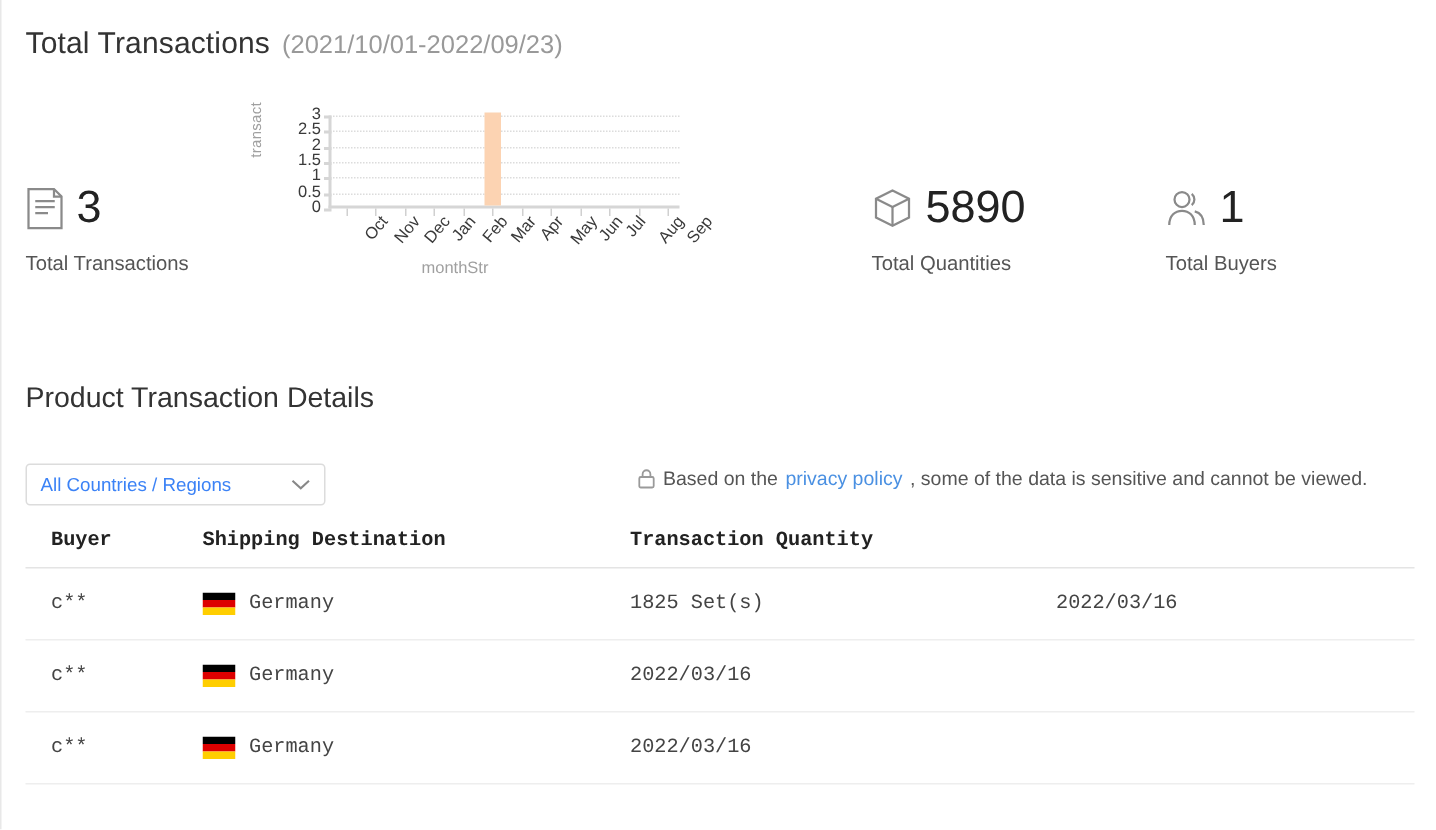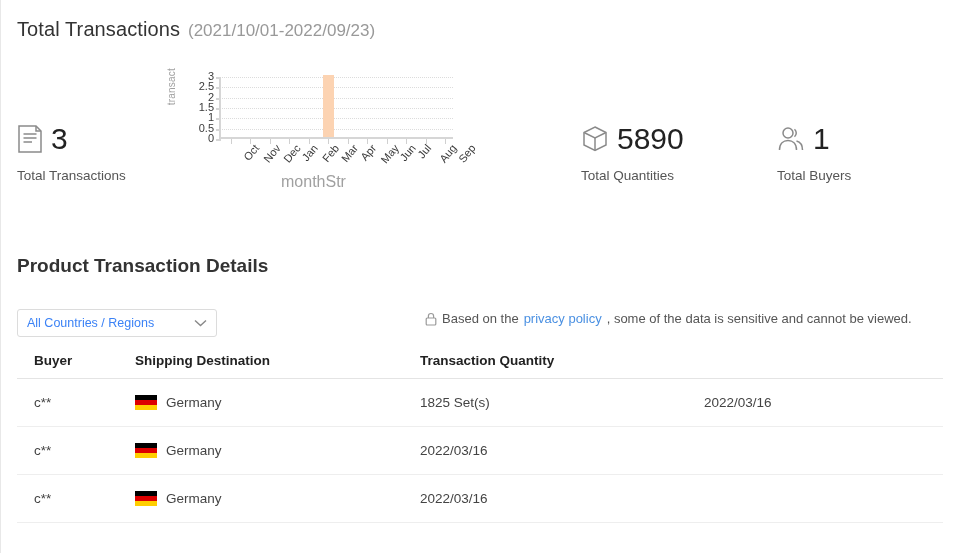--- a/index.html
+++ b/index.html
@@ -102,21 +102,21 @@
     font-size: 11px;
     color: #3a3a3a;
     transform: rotate(-50deg);
     transform-origin: right top;
     white-space: nowrap;
     text-align: right;
   }
   .chart-xlabel {
     position: absolute;
     left: 115px; top: 113px;
-    font-size: 16px;
+    font-size: 11px;
     color: #a0a0a0;
   }
 
   
   .stat {
     position: absolute;
   }
   .stat-main {
     display: flex; align-items: center; gap: 8px;
   }
@@ -132,21 +132,21 @@
     color: #555555;
   }
   .stat-icon { display: block; color: #8a8a8a; }
 
   
   .details-title {
     position: absolute;
     left: 16px; top: 255px;
     font-size: 19px;
     color: #333333;
-    font-weight: 700;
+    font-weight: 400;
   }
 
   
   .filter-select {
     position: absolute;
     left: 16px; top: 309px;
     width: 200px; height: 28px;
     border: 1px solid #dcdcdc;
     border-radius: 3px;
     background: #ffffff;
@@ -171,20 +171,21 @@
   
   .table {
     position: absolute;
     left: 16px; top: 345px;
     width: 926px;
   }
   .tr {
     display: flex;
     align-items: flex-end;
     border-bottom: 1px solid #eeeeee;
+    font-family: Liberation Mono, monospace;
   }
   .thead .tr { border-bottom: 1px solid #e4e4e4; }
   .th {
     font-size: 13.5px;
     color: #222222;
     font-weight: bold;
     padding: 8px 0 10px 0;
   }
   .td {
     font-size: 13.5px;

